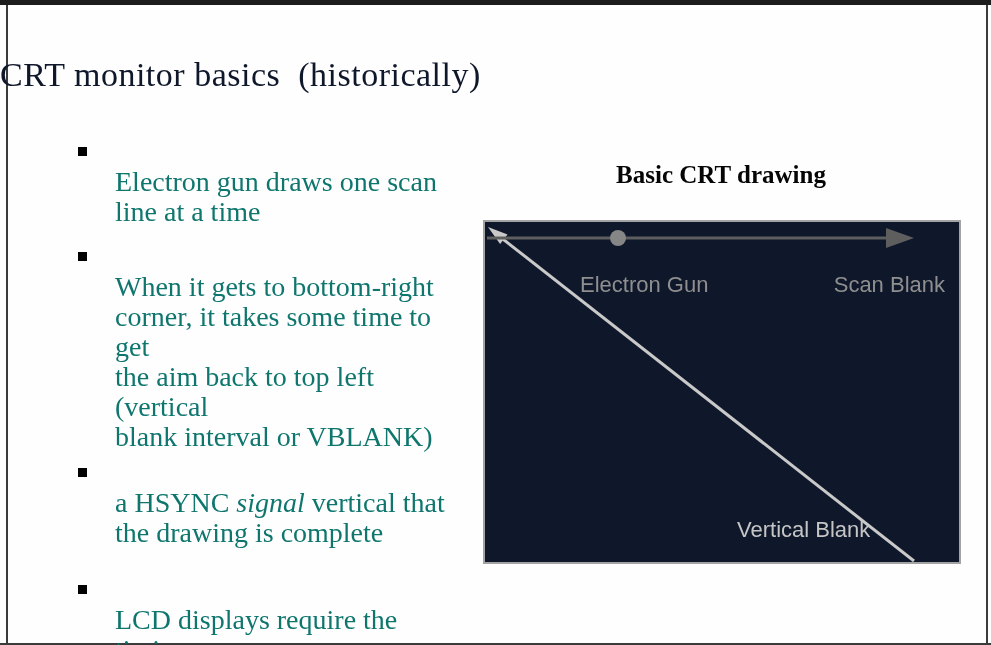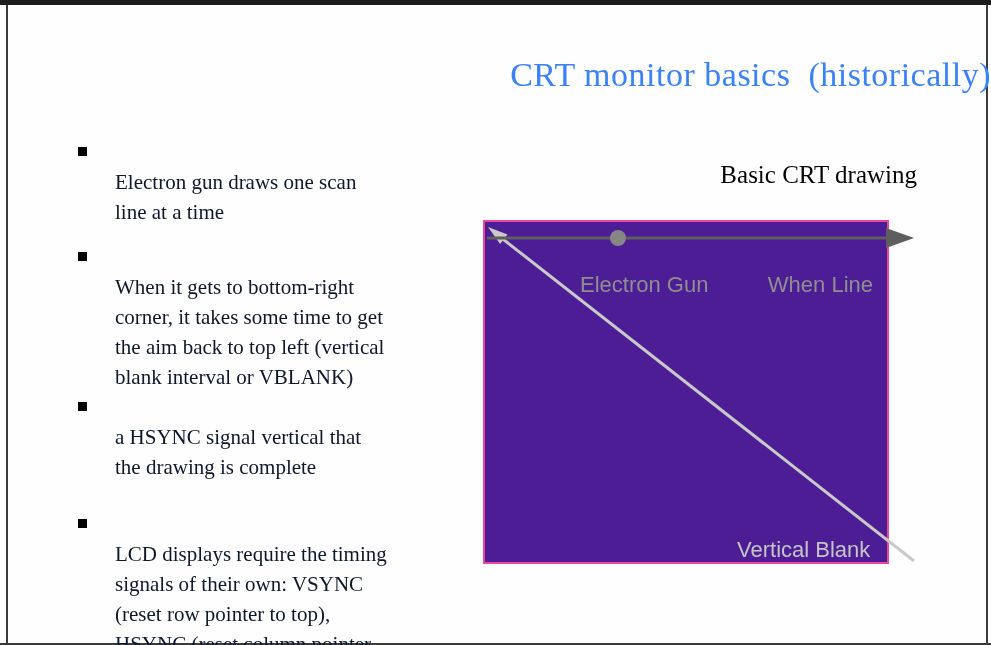--- a/index.html
+++ b/index.html
@@ -20,84 +20,84 @@
   
   .frame-top    { position: absolute; left: 0; top: 0; width: 991px; height: 5px; background: #1d1d1d; }
   .frame-bottom { position: absolute; left: 0; top: 643px; width: 991px; height: 2px; background: #3b3b3b; }
   .frame-left   { position: absolute; left: 6px; top: 5px; width: 2px; height: 638px; background: #3b3b3b; }
   .frame-right  { position: absolute; left: 986px; top: 5px; width: 2px; height: 638px; background: #3b3b3b; }
 
   .title {
     position: absolute;
     left: 0; top: 56px;
     width: 991px;
-    text-align: right;
+    text-align: left;
     font-size: 34px;
-    color: #3b82f6;
+    color: #0f172a;
     white-space: pre;
     letter-spacing: 0.5px;
   }
 
   .bullets {
     position: absolute;
     left: 78px;
     top: 137px;
     width: 380px;
   }
   .bullet {
     position: relative;
     padding-left: 37px;
-    font-size: 21px;
+    font-size: 28px;
     line-height: 30px;
-    color: #0f172a;
+    color: #0f766e;
     white-space: pre-line;
   }
   .bullet .marker {
     position: absolute;
     left: 0;
     top: 10px;
     width: 9px;
     height: 9px;
     background: #000000;
   }
   .bullet.b1 { margin-bottom: 15px; }
-  .bullet.b2 { }
+  .bullet.b2 { margin-bottom: 6px; }
   .bullet.b3 { margin-bottom: 27px; }
-  .bullet .it { }
+  .bullet .it { font-style: italic; }
 
   .diagram-heading {
     position: absolute;
-    left: 483px;
+    left: 504px;
     top: 161px;
     width: 434px;
-    text-align: right;
+    text-align: center;
     font-size: 25px;
-    font-weight: normal;
+    font-weight: bold;
     color: #050505;
   }
   .crt-box {
     position: absolute;
     left: 483px;
     top: 220px;
-    width: 406px;
+    width: 478px;
     height: 344px;
-    border: 2px solid #ec4899;
+    border: 2px solid #a3a3a3;
     box-sizing: border-box;
-    background: #4c1d95;
+    background: #0f172a;
   }
   .crt-box svg { position: absolute; left: 0; top: 0; }
   .diag-label {
     position: absolute;
     font-family: "Liberation Sans", sans-serif;
     font-size: 22px;
     line-height: 22px;
   }
   .lbl-gun   { left: 95px;  top: 52px;  color: #8f8f8f; }
   .lbl-scan  { right: 14px; top: 52px;  color: #8f8f8f; }
-  .lbl-blank { left: 252px; top: 317px; color: #c5c5c5; }
+  .lbl-blank { left: 252px; top: 297px; color: #c5c5c5; }
 </style>
 </head>
 <body>
 
 <div class="slide">
 
   <div class="frame-top"></div>
   <div class="frame-bottom"></div>
   <div class="frame-left"></div>
   <div class="frame-right"></div>
@@ -136,17 +136,17 @@
 
       <line x1="429" y1="339" x2="14" y2="14" stroke="#c9c9c9" stroke-width="3"></line>
       <polygon points="3,5 15.1,22 22.5,12.6" fill="#c9c9c9"></polygon>
 
       <line x1="2" y1="16" x2="403" y2="16" stroke="#5e5e5e" stroke-width="3"></line>
       <polygon points="401,6 429,16 401,26" fill="#5e5e5e"></polygon>
 
       <circle cx="133" cy="16" r="8" fill="#868686"></circle>
     </svg>
     <div class="diag-label lbl-gun">Electron Gun</div>
-    <div class="diag-label lbl-scan">When Line</div>
+    <div class="diag-label lbl-scan">Scan Blank</div>
     <div class="diag-label lbl-blank">Vertical Blank</div>
   </div>
 
 </div>
 
 </body></html>

